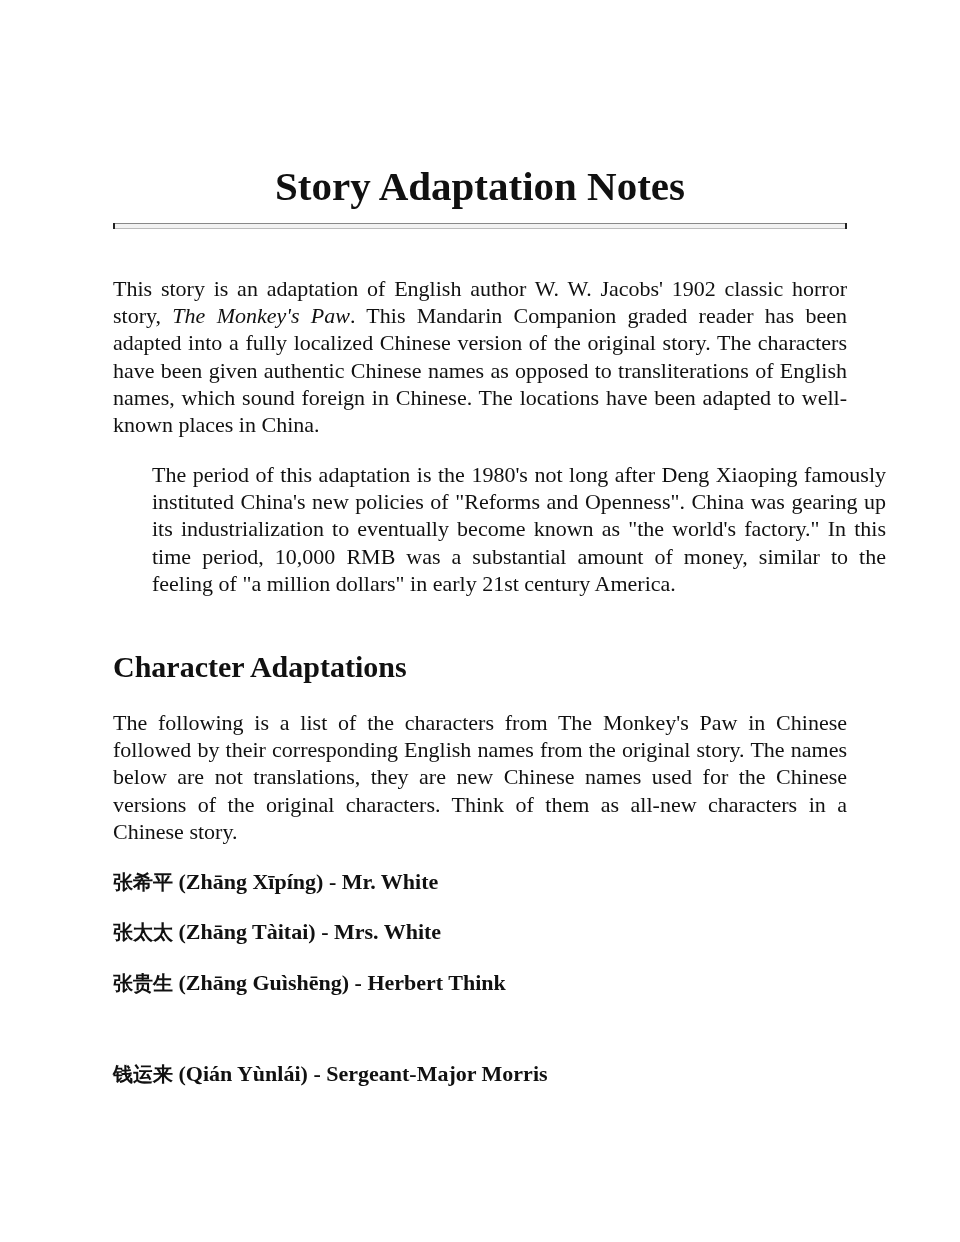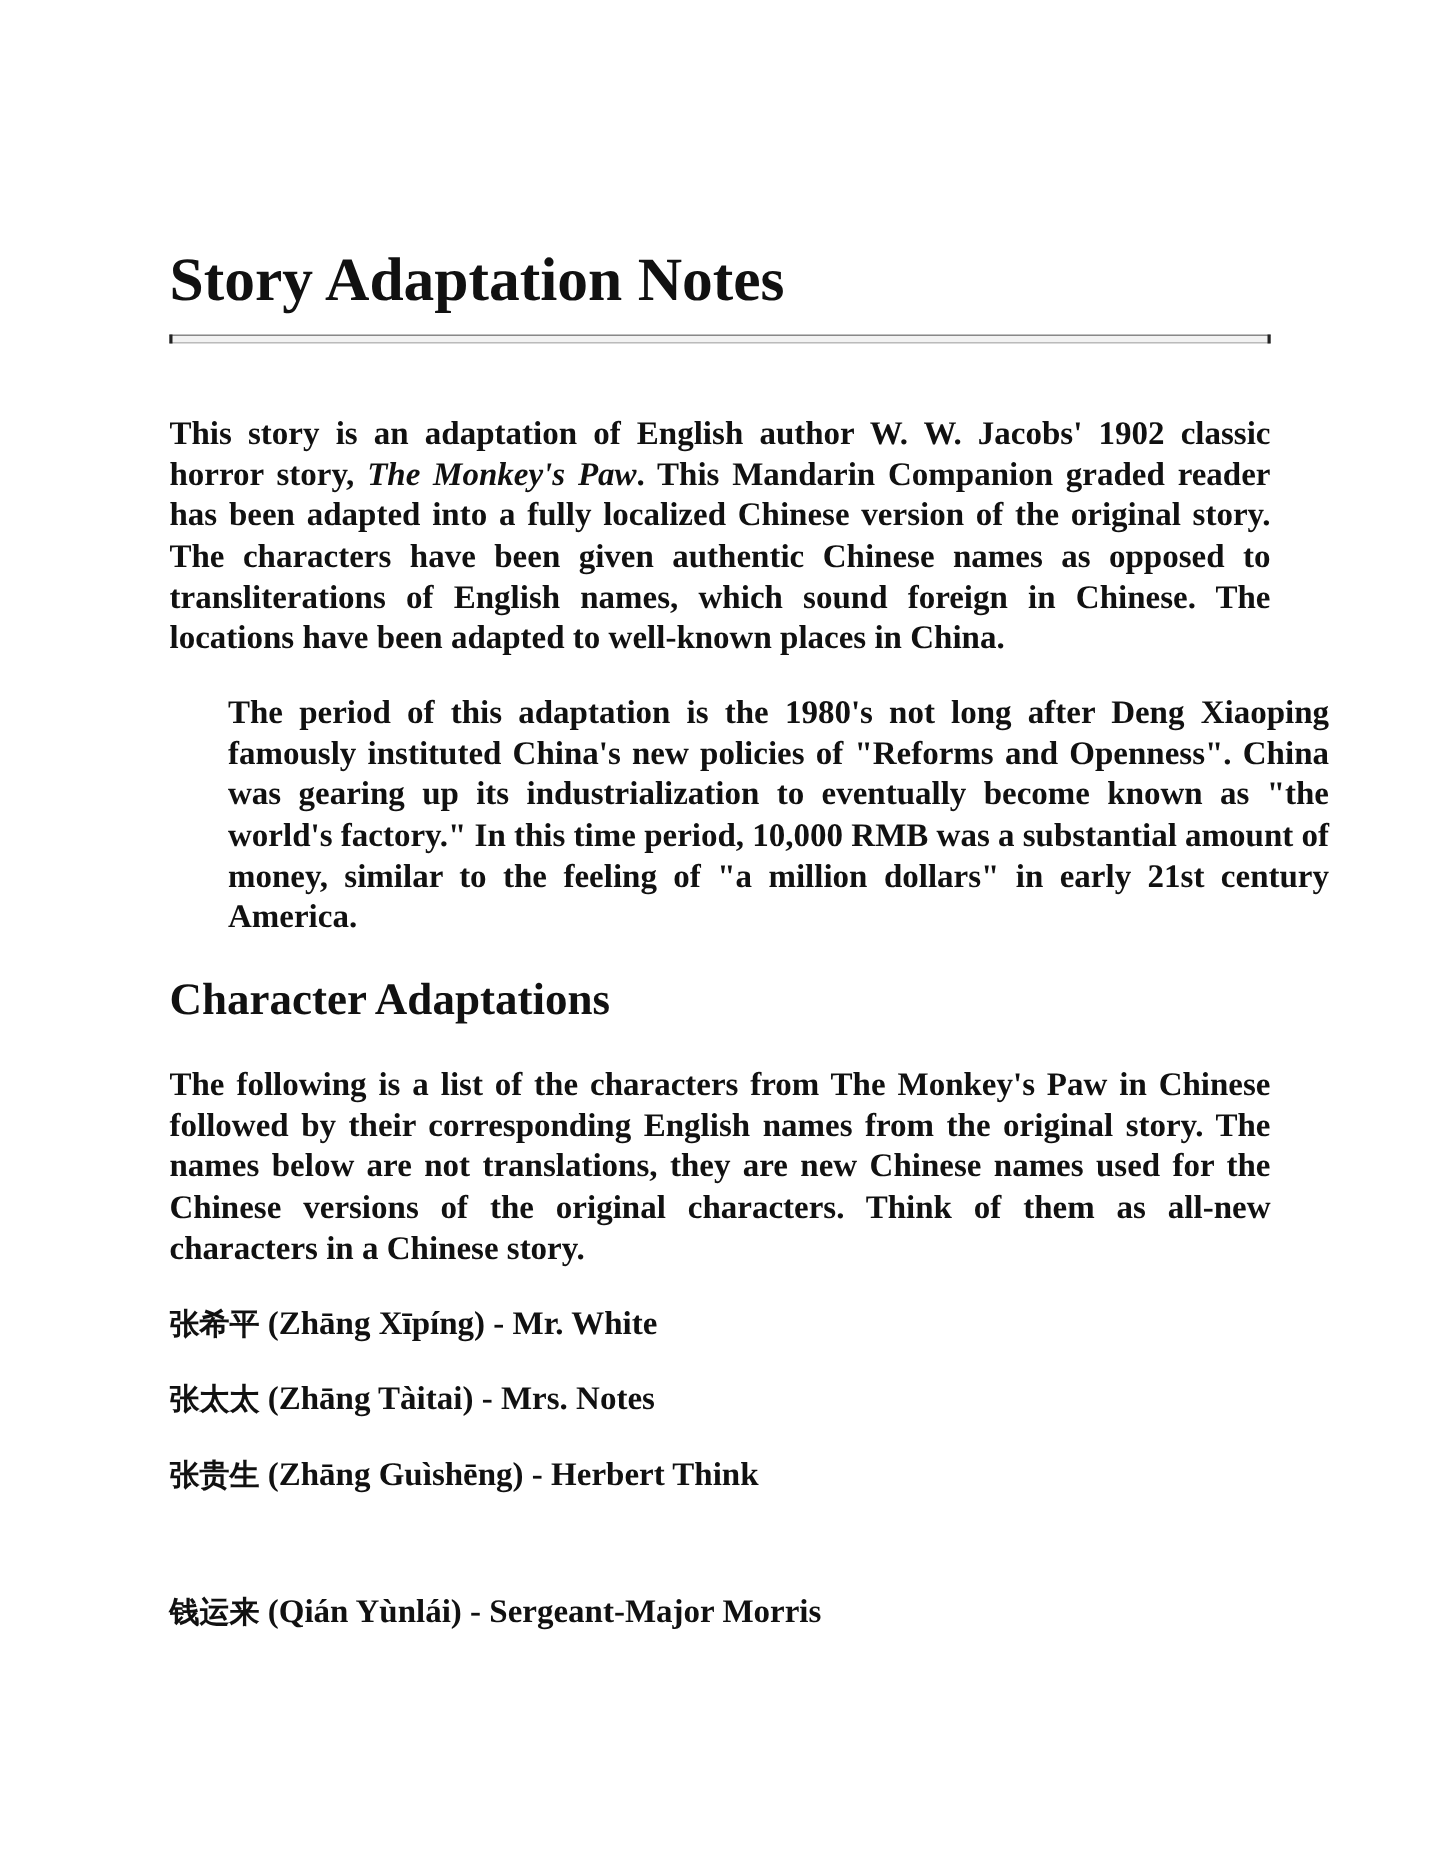--- a/index.html
+++ b/index.html
@@ -3,34 +3,34 @@
   <meta charset="utf-8">
   <style>
     html, body { margin: 0; padding: 0; background: #ffffff; }
     body {
       width: 960px; height: 1242px; position: relative; overflow: hidden;
       font-family: "Liberation Serif", "DejaVu Serif", serif; color: #111111;
     }
     .page { position: absolute; left: 113px; top: 0; width: 734px; }
     h1 {
       margin: 0; position: absolute; top: 162px; left: 0; width: 734px;
-      font-size: 41px; font-weight: bold; line-height: 48px;
+      text-align: center; font-size: 41px; font-weight: bold; line-height: 48px;
     }
     .rule {
       position: absolute; top: 223px; left: 0; width: 734px; height: 6px;
       box-sizing: border-box; border: 1px solid #555; border-top-color: #888; border-bottom-color: #bbb;
       background: #f2f2f2;
     }
     .rule::before, .rule::after {
       content: ""; position: absolute; top: -1px; width: 2px; height: 6px; background: #222;
     }
     .rule::before { left: -1px; } .rule::after { right: -1px; }
     p.body {
       margin: 0; position: absolute; left: 0; width: 734px;
-      font-size: 22px; line-height: 27.2px; text-align: justify; text-align-last: left; font-weight: bold;
+      font-size: 22px; line-height: 27.2px; text-align: justify; text-align-last: left;
     }
     #p1 { top: 275px; }
     #p2 { top: 461px; margin-left: 39px; }
     h2 {
       margin: 0; position: absolute; top: 648px; left: 0; width: 734px;
       font-size: 30px; font-weight: bold; line-height: 38px;
     }
     #p3 { top: 709px; }
     .char {
       position: absolute; left: 0; font-size: 22px; line-height: 28px; white-space: nowrap; font-weight: bold;
@@ -54,21 +54,21 @@
   <p class="body" id="p3">The following is a list of the characters from The Monkey's Paw in Chinese followed by their corresponding English names from the original story. The names below are not translations, they are new Chinese names used for the Chinese versions of the original characters. Think of them as all-new characters in a Chinese story.</p>
 
   <div class="char" id="c0">
     <span class="zh">张希平</span>
     <span>(Zhāng Xīpíng)</span>
     <span>- Mr. White</span>
   </div>
   <div class="char" id="c1">
     <span class="zh">张太太</span>
     <span>(Zhāng Tàitai)</span>
-    <span>- Mrs. Notes</span>
+    <span>- Mrs. White</span>
   </div>
   <div class="char" id="c2">
     <span class="zh">张贵生</span>
     <span>(Zhāng Guìshēng)</span>
     <span>- Herbert Think</span>
   </div>
   <div class="char" id="c3">
     <span class="zh">钱运来</span>
     <span>(Qián Yùnlái)</span>
     <span>- Sergeant-Major Morris</span>

